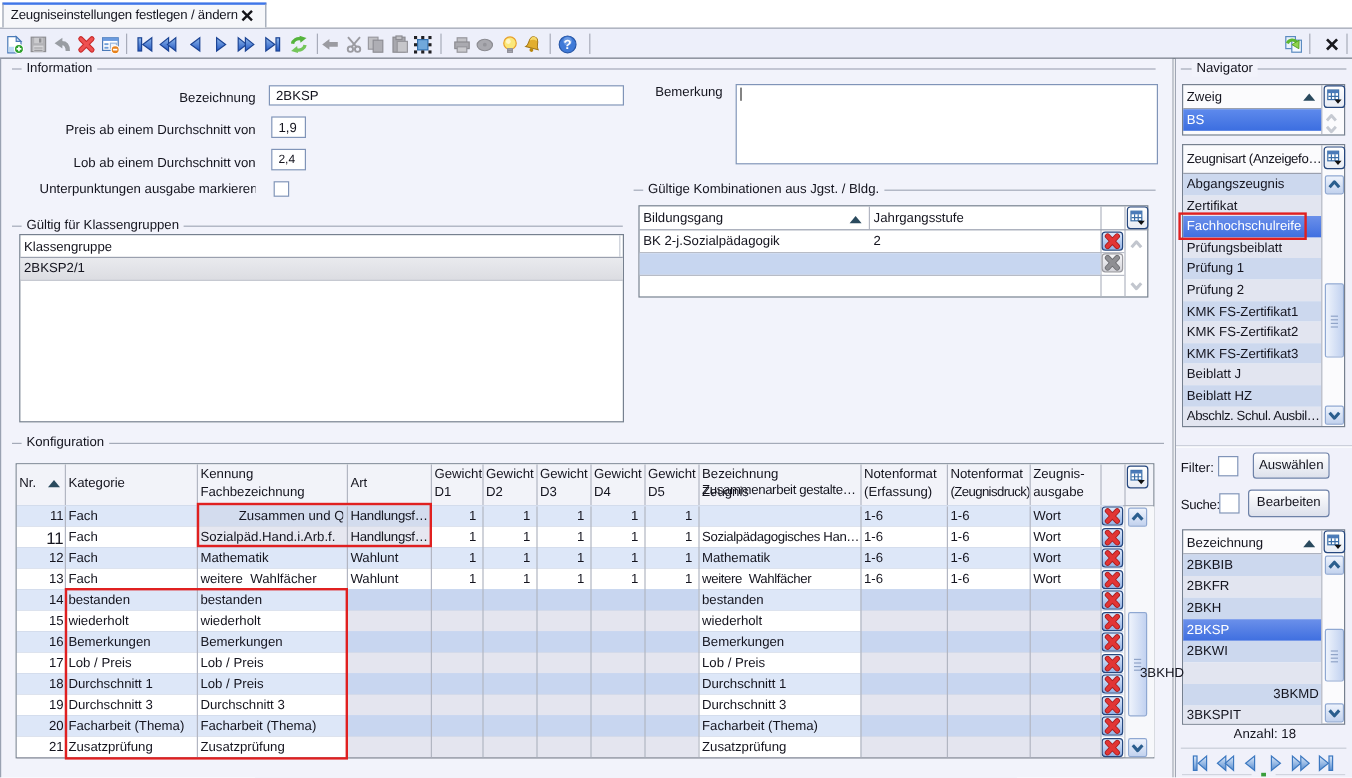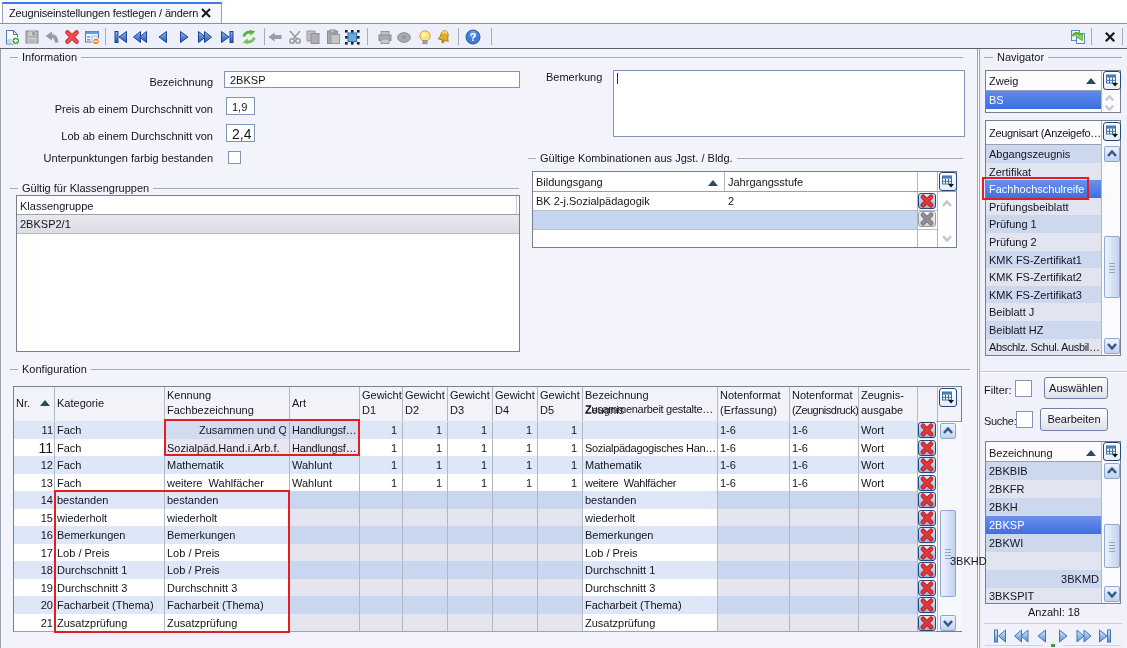--- a/index.html
+++ b/index.html
@@ -165,22 +165,22 @@
 <div class="abs" style="left:980px;top:49px;width:147px;height:599px;background:#f0f1fa;"></div>
 <div class="abs" style="left:10px;top:57px;width:953px;height:1px;background:#a4aab8;"></div><div class="abs nw" style="left:18px;top:50px;height:14px;line-height:14px;background:#f2f3fb;padding:0 4px;font-size:11px;color:#14141e;">Information</div>
 <div class="abs nw" style="left:63px;top:75px;height:14px;line-height:14px;font-size:11px;color:#14141e;width:150px;text-align:right;">Bezeichnung</div>
 <div class="abs" style="left:224px;top:71px;width:296px;height:17px;background:#fff;border:1px solid #8094b8;"></div>
 <div class="abs nw" style="left:230px;top:73px;height:14px;line-height:14px;font-size:11px;color:#14141e;">2BKSP</div>
 <div class="abs nw" style="left:33px;top:102px;height:14px;line-height:14px;font-size:11px;color:#14141e;width:180px;text-align:right;">Preis ab einem Durchschnitt von</div>
 <div class="abs" style="left:226px;top:97px;width:29px;height:18px;background:#fff;border:1px solid #8094b8;"></div>
 <div class="abs nw" style="left:232px;top:100px;height:14px;line-height:14px;font-size:11px;color:#14141e;">1,9</div>
 <div class="abs nw" style="left:33px;top:129px;height:14px;line-height:14px;font-size:11px;color:#14141e;width:180px;text-align:right;">Lob ab einem Durchschnitt von</div>
 <div class="abs" style="left:226px;top:124px;width:29px;height:18px;background:#fff;border:1px solid #8094b8;"></div>
-<div class="abs nw" style="left:232px;top:127px;height:14px;line-height:14px;font-size:14px;color:#14141e;">2,4</div>
-<div class="abs nw" style="left:33px;top:151px;height:14px;line-height:14px;font-size:11px;color:#14141e;width:180px;text-align:right;">Unterpunktungen farbig bestanden</div>
+<div class="abs nw" style="left:232px;top:127px;height:14px;line-height:14px;font-size:10px;color:#14141e;">2,4</div>
+<div class="abs nw" style="left:33px;top:151px;height:14px;line-height:14px;font-size:11px;color:#14141e;width:180px;text-align:right;">Unterpunktungen ausgabe markieren</div>
 <div class="abs" style="left:228px;top:151px;width:13px;height:13px;background:#fff;border:1px solid #8094b8;"></div>
 <div class="abs nw" style="left:546px;top:70px;height:14px;line-height:14px;font-size:11px;color:#14141e;">Bemerkung</div>
 <div class="abs" style="left:613px;top:70px;width:352px;height:67px;background:#fff;border:1px solid #8094b8;"></div>
 <div class="abs" style="left:617px;top:73px;width:1px;height:11px;background:#333;"></div>
 <div class="abs" style="left:10px;top:188px;width:509px;height:1px;background:#a4aab8;"></div><div class="abs nw" style="left:18px;top:181px;height:14px;line-height:14px;background:#f2f3fb;padding:0 4px;font-size:11px;color:#14141e;">Gültig für Klassengruppen</div>
 <div class="abs" style="left:16px;top:195px;width:504px;height:157px;background:#fff;border:1px solid #76808f;"></div>
 <div class="abs nw" style="left:20px;top:198px;height:16px;line-height:16px;font-size:11px;color:#14141e;">Klassengruppe</div>
 <div class="abs" style="left:17px;top:214px;width:502px;height:1px;background:#9aa0ae;"></div>
 <div class="abs" style="left:516px;top:196px;width:1px;height:18px;background:#c8ccd6;"></div>
 <div class="abs" style="left:17px;top:215px;width:502px;height:18px;background:linear-gradient(180deg,#e9eaee,#dcdde2);"></div>

